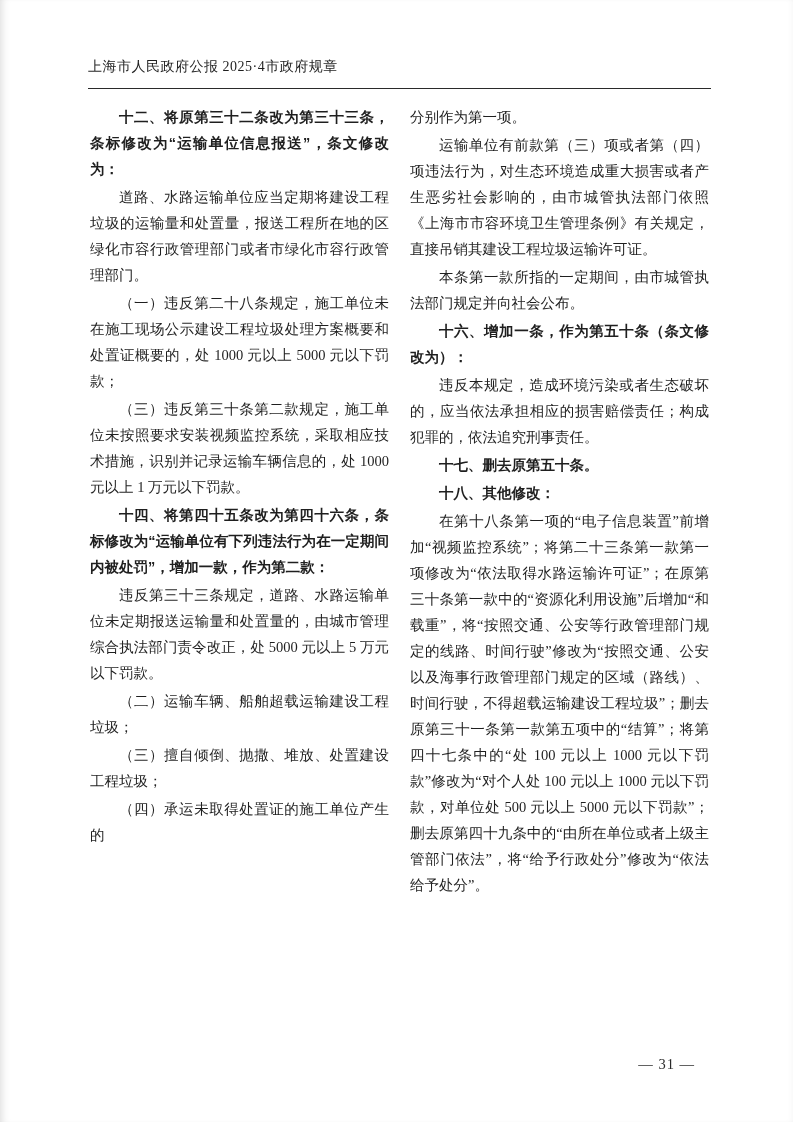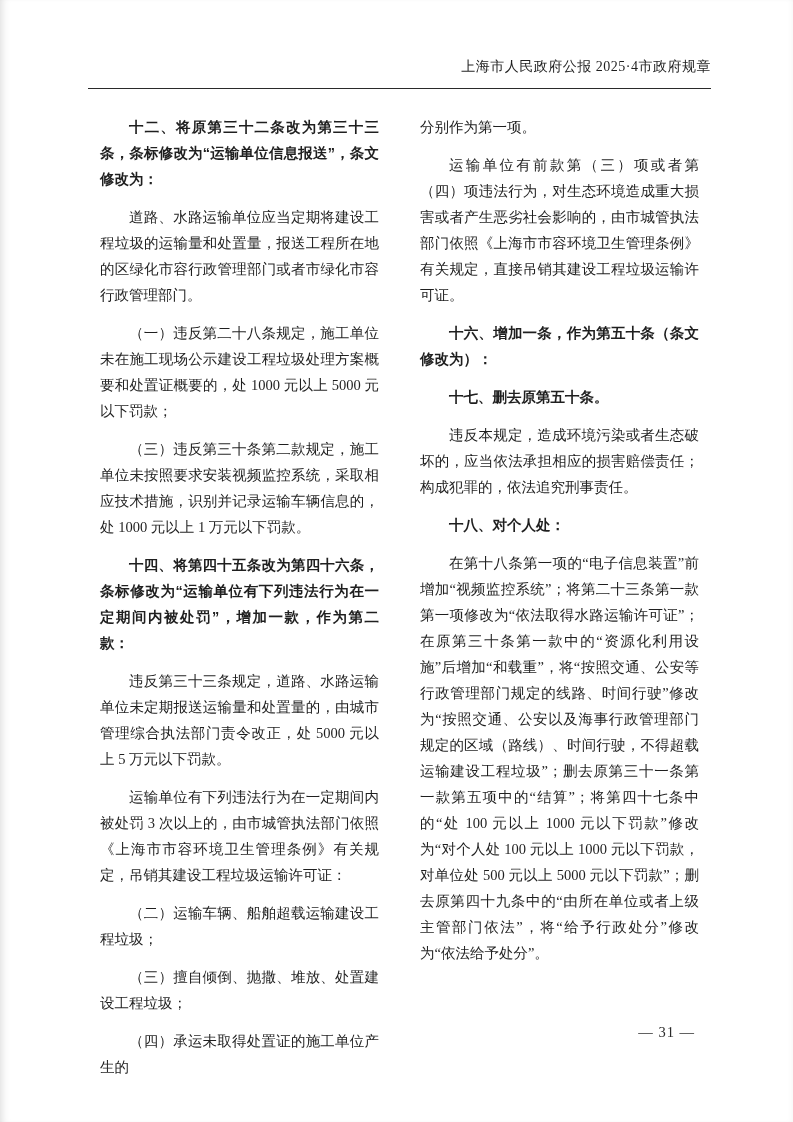--- a/index.html
+++ b/index.html
@@ -12,57 +12,57 @@
     position:relative;
     width:793px;height:1122px;
     box-sizing:border-box;
     background:#ffffff;
     padding:58px 82px 0 88px;
     box-shadow:inset 8px 0 10px -7px rgba(0,0,0,.16), inset -4px 0 8px -6px rgba(0,0,0,.08);
     color:#1f1f1f;
   }
   .page-header{
     display:flex;
-    justify-content:flex-end;
+    justify-content:flex-start;
     align-items:baseline;
     font-size:14px;
     letter-spacing:.5px;
   }
   .header-rule{
     border-bottom:1.5px solid #2a2a2a;
     margin-top:12px;
   }
   .columns{
     display:flex;
     gap:17px;
     margin-top:13px;
   }
   .col{
     width:303px;
     flex:0 0 303px;
   }
   .para{
-    margin:12px;
+    margin:2px;
     font-size:14.5px;
     line-height:26px;
     text-align:justify;
     text-justify:inter-ideograph;
     text-indent:2em;
     color:#1f1f1f;
   }
   .para.heading{
     font-family:"Liberation Sans","DejaVu Sans",sans-serif;
     font-weight:700;
   }
   .para.no-indent{
     text-indent:0;
   }
   .page-footer{
     position:absolute;
-    top:1024px;
+    top:1056px;
     right:98px;
     font-size:14.5px;
     letter-spacing:1px;
     color:#2a2a2a;
   }
 </style>
 </head>
 <body>
 
 <div class="page">
@@ -75,32 +75,32 @@
   <div class="header-rule"></div>
 
   <main class="columns">
     <div class="col" id="left-col">
         <p class="para heading">十二、将原第三十二条改为第三十三条，条标修改为“运输单位信息报送”，条文修改为：</p>
         <p class="para normal">道路、水路运输单位应当定期将建设工程垃圾的运输量和处置量，报送工程所在地的区绿化市容行政管理部门或者市绿化市容行政管理部门。</p>
         <p class="para normal">（一）违反第二十八条规定，施工单位未在施工现场公示建设工程垃圾处理方案概要和处置证概要的，处 1000 元以上 5000 元以下罚款；</p>
         <p class="para normal">（三）违反第三十条第二款规定，施工单位未按照要求安装视频监控系统，采取相应技术措施，识别并记录运输车辆信息的，处 1000 元以上 1 万元以下罚款。</p>
         <p class="para heading">十四、将第四十五条改为第四十六条，条标修改为“运输单位有下列违法行为在一定期间内被处罚”，增加一款，作为第二款：</p>
         <p class="para normal">违反第三十三条规定，道路、水路运输单位未定期报送运输量和处置量的，由城市管理综合执法部门责令改正，处 5000 元以上 5 万元以下罚款。</p>
-        <p class="para normal">运输单位有下列违法行为在一定期间内被处罚 3 次以上的，由市城管执法部门依照《上海市市容环境卫生管理条例》有关规定，吊销其建设工程垃圾运输许可证：</p>
         <p class="para normal">（二）运输车辆、船舶超载运输建设工程垃圾；</p>
         <p class="para normal">（三）擅自倾倒、抛撒、堆放、处置建设工程垃圾；</p>
         <p class="para normal">（四）承运未取得处置证的施工单位产生的</p>
       </div>
     <div class="col" id="right-col">
         <p class="para normal no-indent">分别作为第一项。</p>
         <p class="para normal">运输单位有前款第（三）项或者第（四）项违法行为，对生态环境造成重大损害或者产生恶劣社会影响的，由市城管执法部门依照《上海市市容环境卫生管理条例》有关规定，直接吊销其建设工程垃圾运输许可证。</p>
+        <p class="para normal">本条第一款所指的一定期间，由市城管执法部门规定并向社会公布。</p>
         <p class="para heading">十六、增加一条，作为第五十条（条文修改为）：</p>
+        <p class="para normal">违反本规定，造成环境污染或者生态破坏的，应当依法承担相应的损害赔偿责任；构成犯罪的，依法追究刑事责任。</p>
         <p class="para heading">十七、删去原第五十条。</p>
-        <p class="para normal">违反本规定，造成环境污染或者生态破坏的，应当依法承担相应的损害赔偿责任；构成犯罪的，依法追究刑事责任。</p>
-        <p class="para heading">十八、对个人处：</p>
+        <p class="para heading">十八、其他修改：</p>
         <p class="para normal">在第十八条第一项的“电子信息装置”前增加“视频监控系统”；将第二十三条第一款第一项修改为“依法取得水路运输许可证”；在原第三十条第一款中的“资源化利用设施”后增加“和载重”，将“按照交通、公安等行政管理部门规定的线路、时间行驶”修改为“按照交通、公安以及海事行政管理部门规定的区域（路线）、时间行驶，不得超载运输建设工程垃圾”；删去原第三十一条第一款第五项中的“结算”；将第四十七条中的“处 100 元以上 1000 元以下罚款”修改为“对个人处 100 元以上 1000 元以下罚款，对单位处 500 元以上 5000 元以下罚款”；删去原第四十九条中的“由所在单位或者上级主管部门依法”，将“给予行政处分”修改为“依法给予处分”。</p>
       </div>
   </main>
 
   <footer class="page-footer">
     <span>— 31 —</span>
   </footer>
 
 </div>
 

